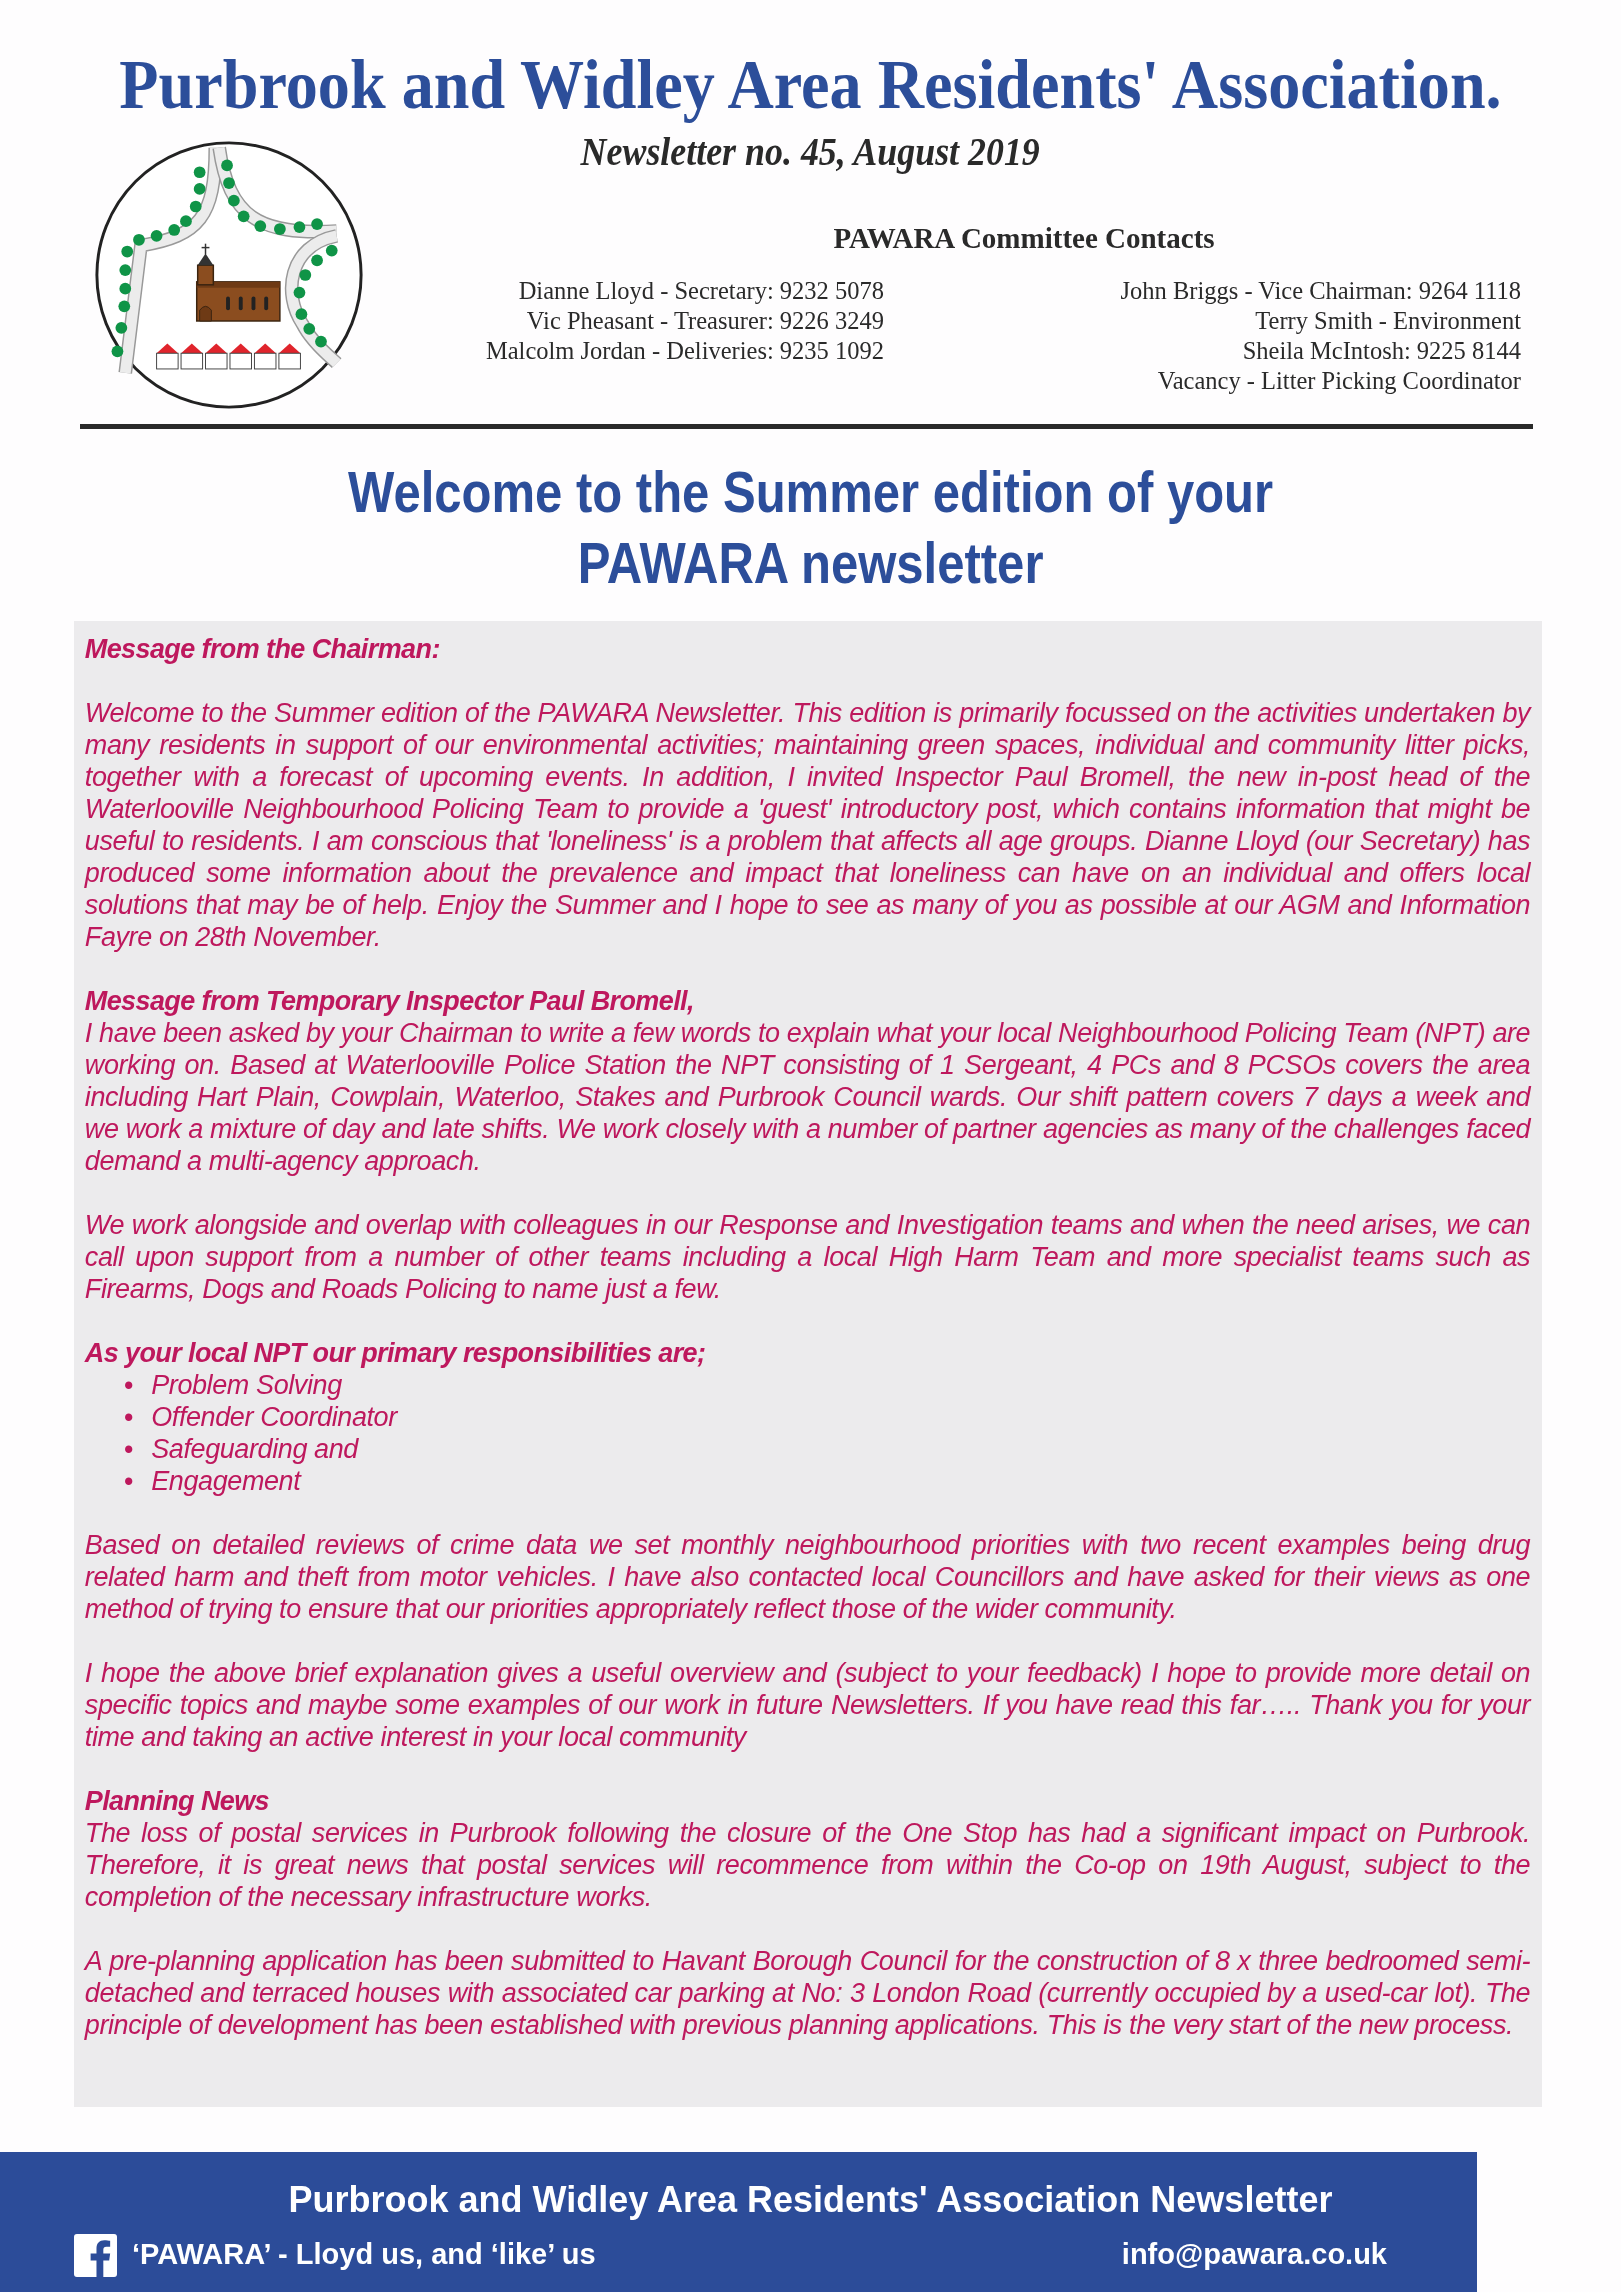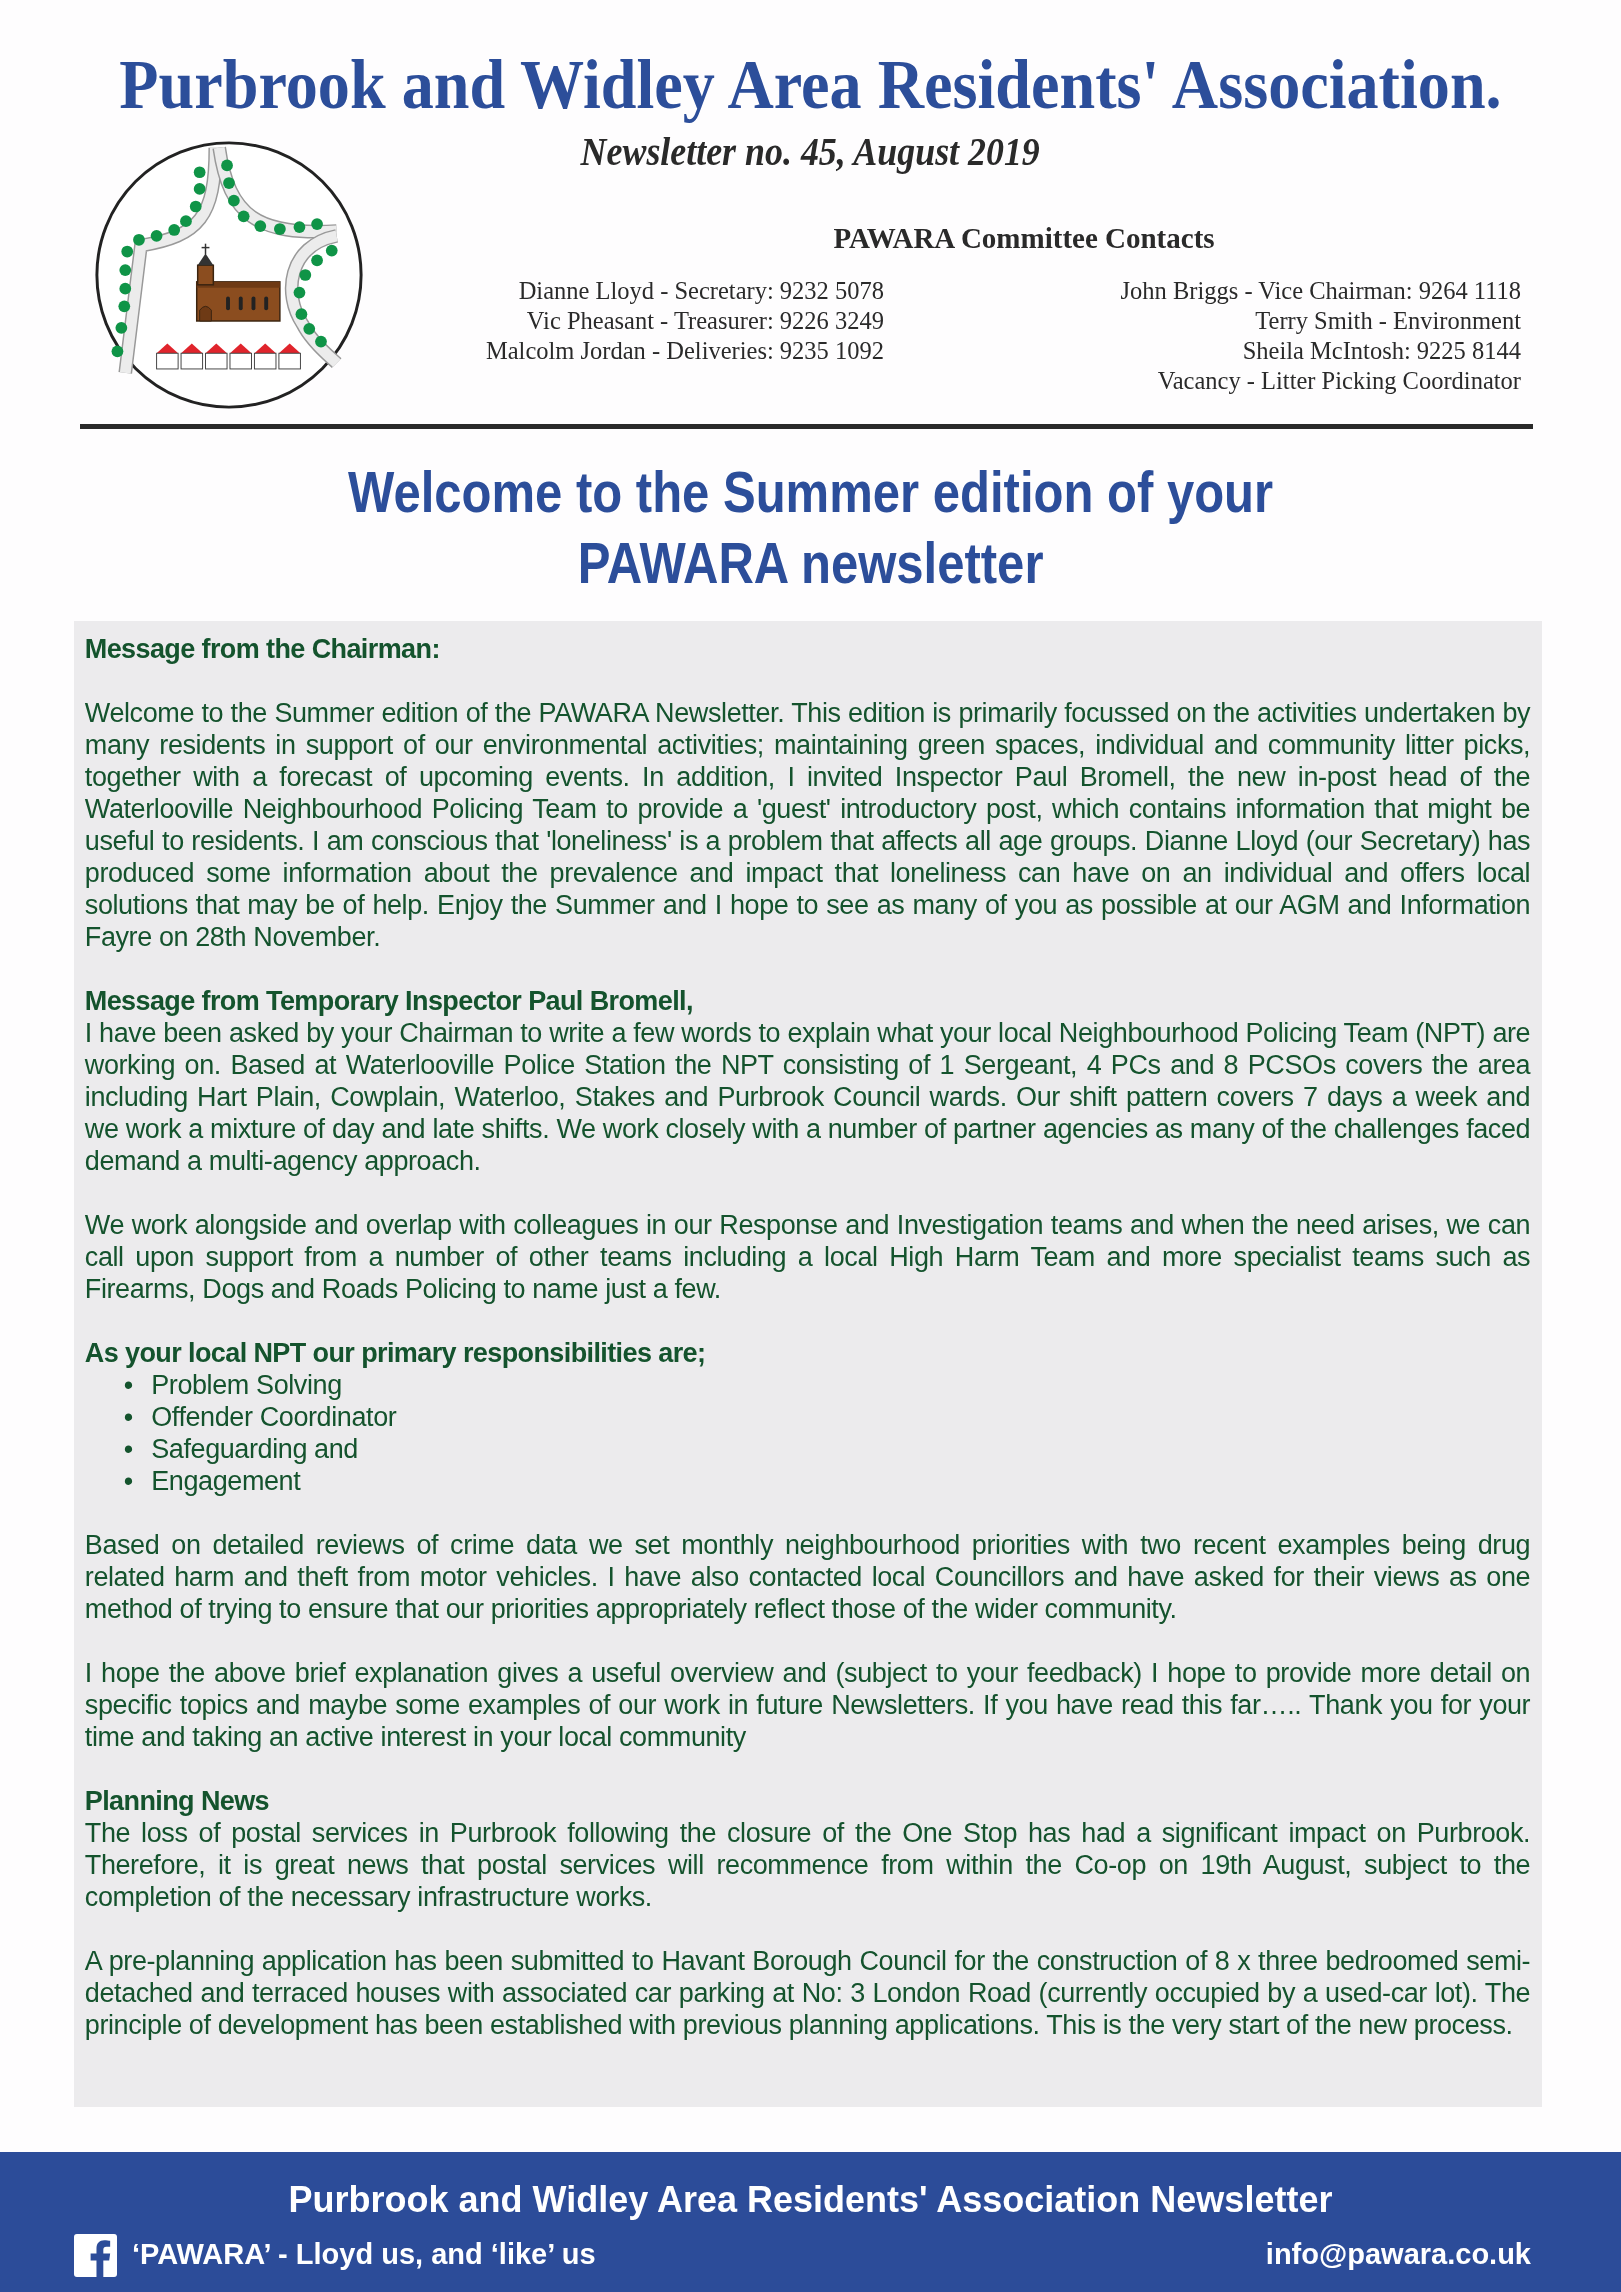--- a/index.html
+++ b/index.html
@@ -38,31 +38,32 @@
     font-family: "Liberation Sans", sans-serif; font-weight: bold; font-size: 57px;
     line-height: 71px; color: #2c4e9a;
     transform: scaleX(0.86); transform-origin: 811px 0;
   }
   .content-box {
     position: absolute; left: 74px; top: 621px; width: 1468px; height: 1486px;
     background: #ecebed; box-sizing: border-box; padding: 11.8px 11.8px 0 10.8px;
   }
   .content-box p, .content-box h3, .content-box ul { margin: 0; }
   .content-inner {
-    font-size: 27px; line-height: 32px; color: #14532d; text-align: justify;
+    font-size: 27px; line-height: 32px; color: #be185d; text-align: justify;
     letter-spacing: -0.4px;
+    font-style: italic;
   }
   .content-inner h3 { font-size: 27px; font-weight: bold; letter-spacing: -0.6px; }
   .gap { height: 32px; }
   .content-inner ul { list-style: none; padding-left: 0; margin-left: 39px; }
   .content-inner li { position: relative; padding-left: 27.4px; }
   .content-inner li .bullet { position: absolute; left: 0; top: 0; }
   .last-line { text-align-last: left; }
   .footer {
-    position: absolute; left: 0; top: 2152px; width: 1621px; height: 140px;
+    position: absolute; left: 0; top: 2152px; width: 1477px; height: 140px;
     background: #2c4c99; color: #ffffff; font-weight: bold;
   }
   .footer-title {
     position: absolute; left: 0; top: 27.4px; width: 1621px; text-align: center; font-size: 36px;
   }
   .fb-icon { position: absolute; left: 74px; top: 82px; width: 43px; height: 43px; }
   .footer-fb { position: absolute; left: 132px; top: 86px; font-size: 29px; }
   .footer-email { position: absolute; right: 90px; top: 86px; font-size: 29px; }
 </style>
 </head>

